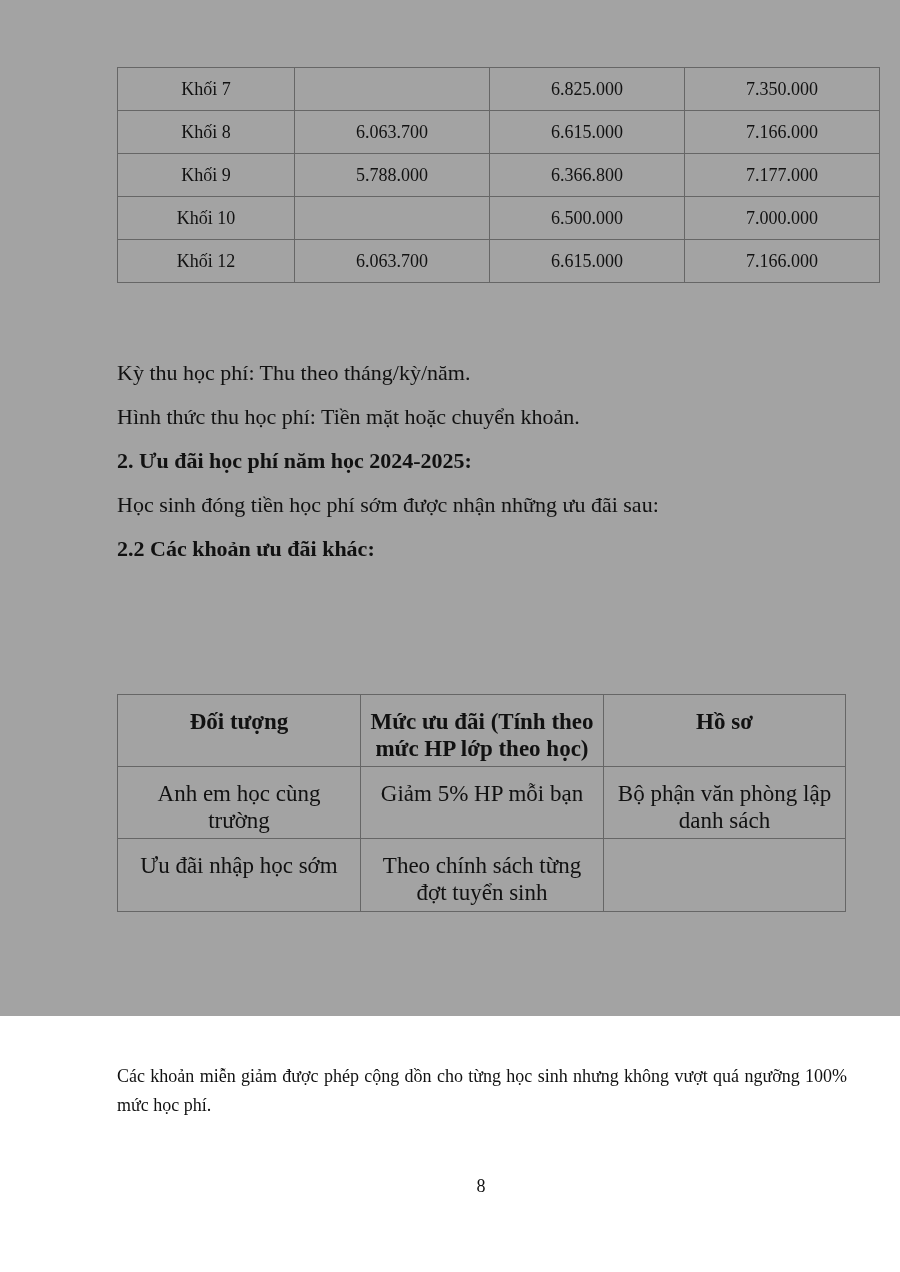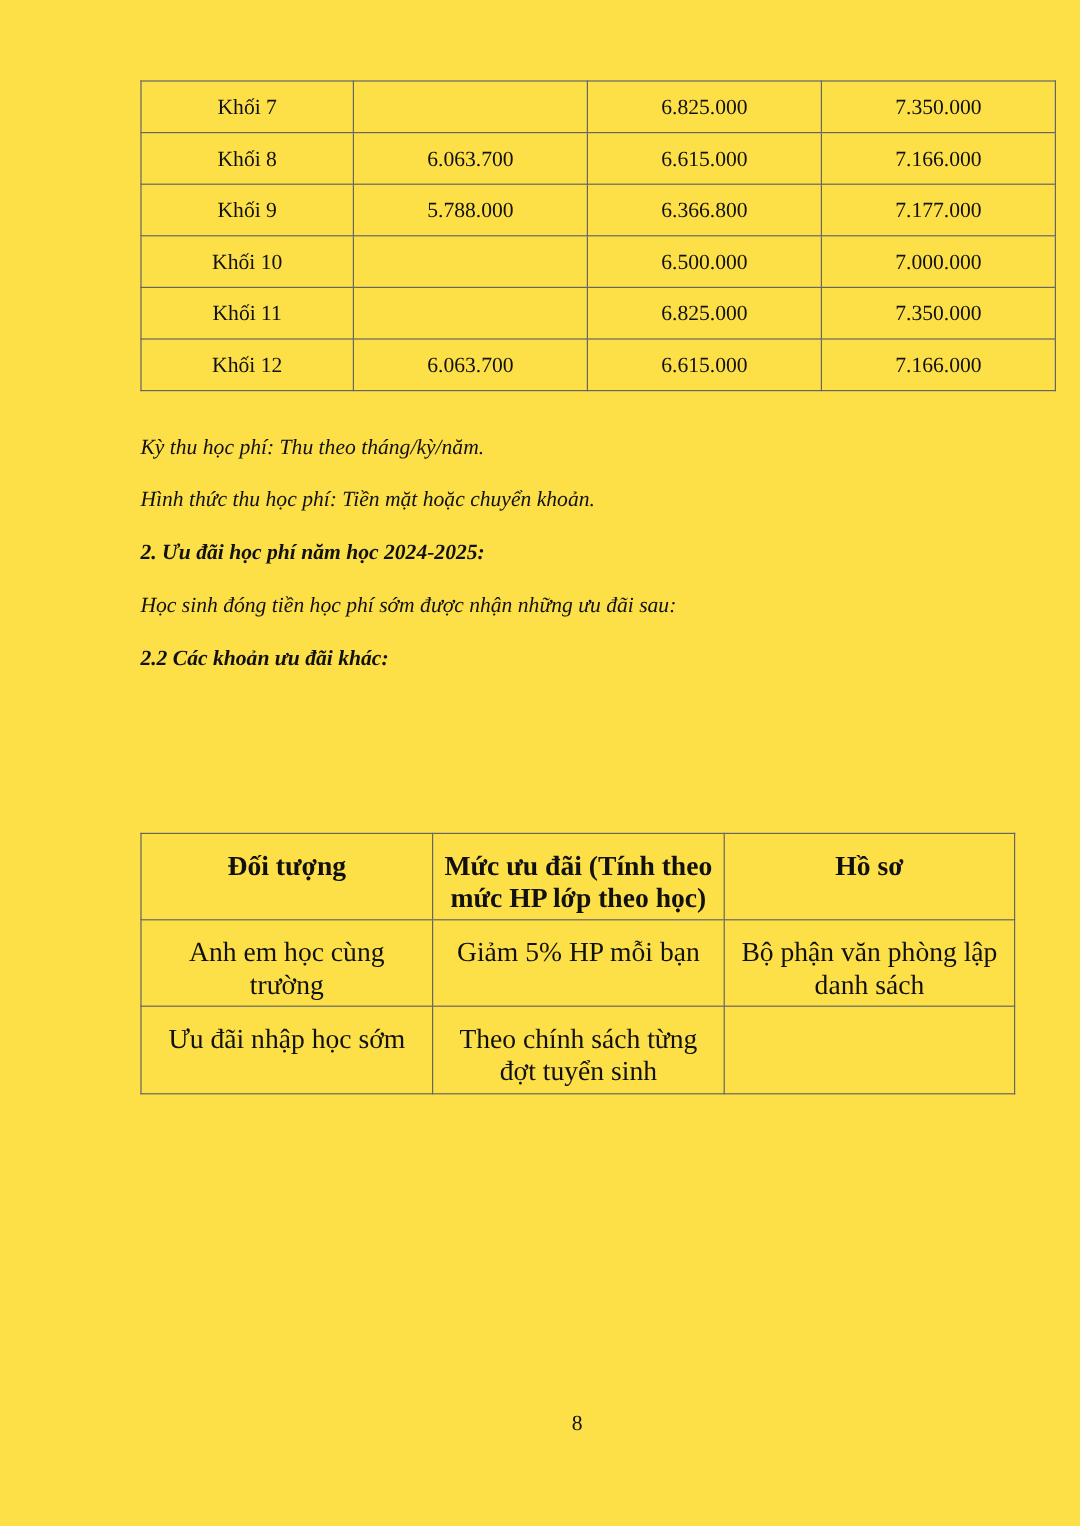--- a/index.html
+++ b/index.html
@@ -7,45 +7,44 @@
   html, body { background: #ffffff; }
   body {
     width: 900px; height: 1272px;
     font-family: "Liberation Serif", "DejaVu Serif", serif;
     color: #111111;
     position: relative;
     overflow: hidden;
   }
   .page {
     position: absolute; inset: 0;
-    width: 900px; height: 1272px;
-    background: #fde047;
+    width: 900px; height: 1016px;
+    background: #a3a3a3;
   }
 
   
   table { border-collapse: collapse; }
   .tuition-table {
     position: absolute; left: 117px; top: 67px;
     width: 762px; table-layout: fixed;
   }
   .tuition-table td {
     border: 1.5px solid #666666;
     height: 43px;
     text-align: center; vertical-align: middle;
     font-size: 18px;
   }
 
   
   .paragraphs {
     position: absolute; left: 117px; top: 345px; width: 732px;
   }
   .paragraphs p {
-    font-size: 18px; line-height: 29px;
+    font-size: 22px; line-height: 29px;
     margin: 13px 0 15px 0;
-    font-style: italic;
   }
   .paragraphs p + p { margin-top: 0; }
   .paragraphs p.bold { font-weight: bold; }
 
   
   .discount-table {
     position: absolute; left: 117px; top: 694px;
     width: 728px; table-layout: fixed;
   }
   .discount-table td, .discount-table th {
@@ -103,26 +102,20 @@
         <td>6.366.800</td>
         <td>7.177.000</td>
       </tr>
       <tr>
         <td>Khối 10</td>
         <td></td>
         <td>6.500.000</td>
         <td>7.000.000</td>
       </tr>
       <tr>
-        <td>Khối 11</td>
-        <td></td>
-        <td>6.825.000</td>
-        <td>7.350.000</td>
-      </tr>
-      <tr>
         <td>Khối 12</td>
         <td>6.063.700</td>
         <td>6.615.000</td>
         <td>7.166.000</td>
       </tr>
     </tbody>
   </table>
 
   <div class="paragraphs">
     <p>Kỳ thu học phí: Thu theo tháng/kỳ/năm.</p>
@@ -150,16 +143,17 @@
         <td>Bộ phận văn phòng lập danh sách</td>
       </tr>
       <tr class="r-3">
         <td>Ưu đãi nhập học sớm</td>
         <td>Theo chính sách từng đợt tuyển sinh</td>
         <td></td>
       </tr>
     </tbody>
   </table>
 
+  <p class="footer-note">Các khoản miễn giảm được phép cộng dồn cho từng học sinh nhưng không vượt quá ngưỡng 100% mức học phí.</p>
 
   <div class="page-number">8</div>
 
 </div>
 
 </body></html>

